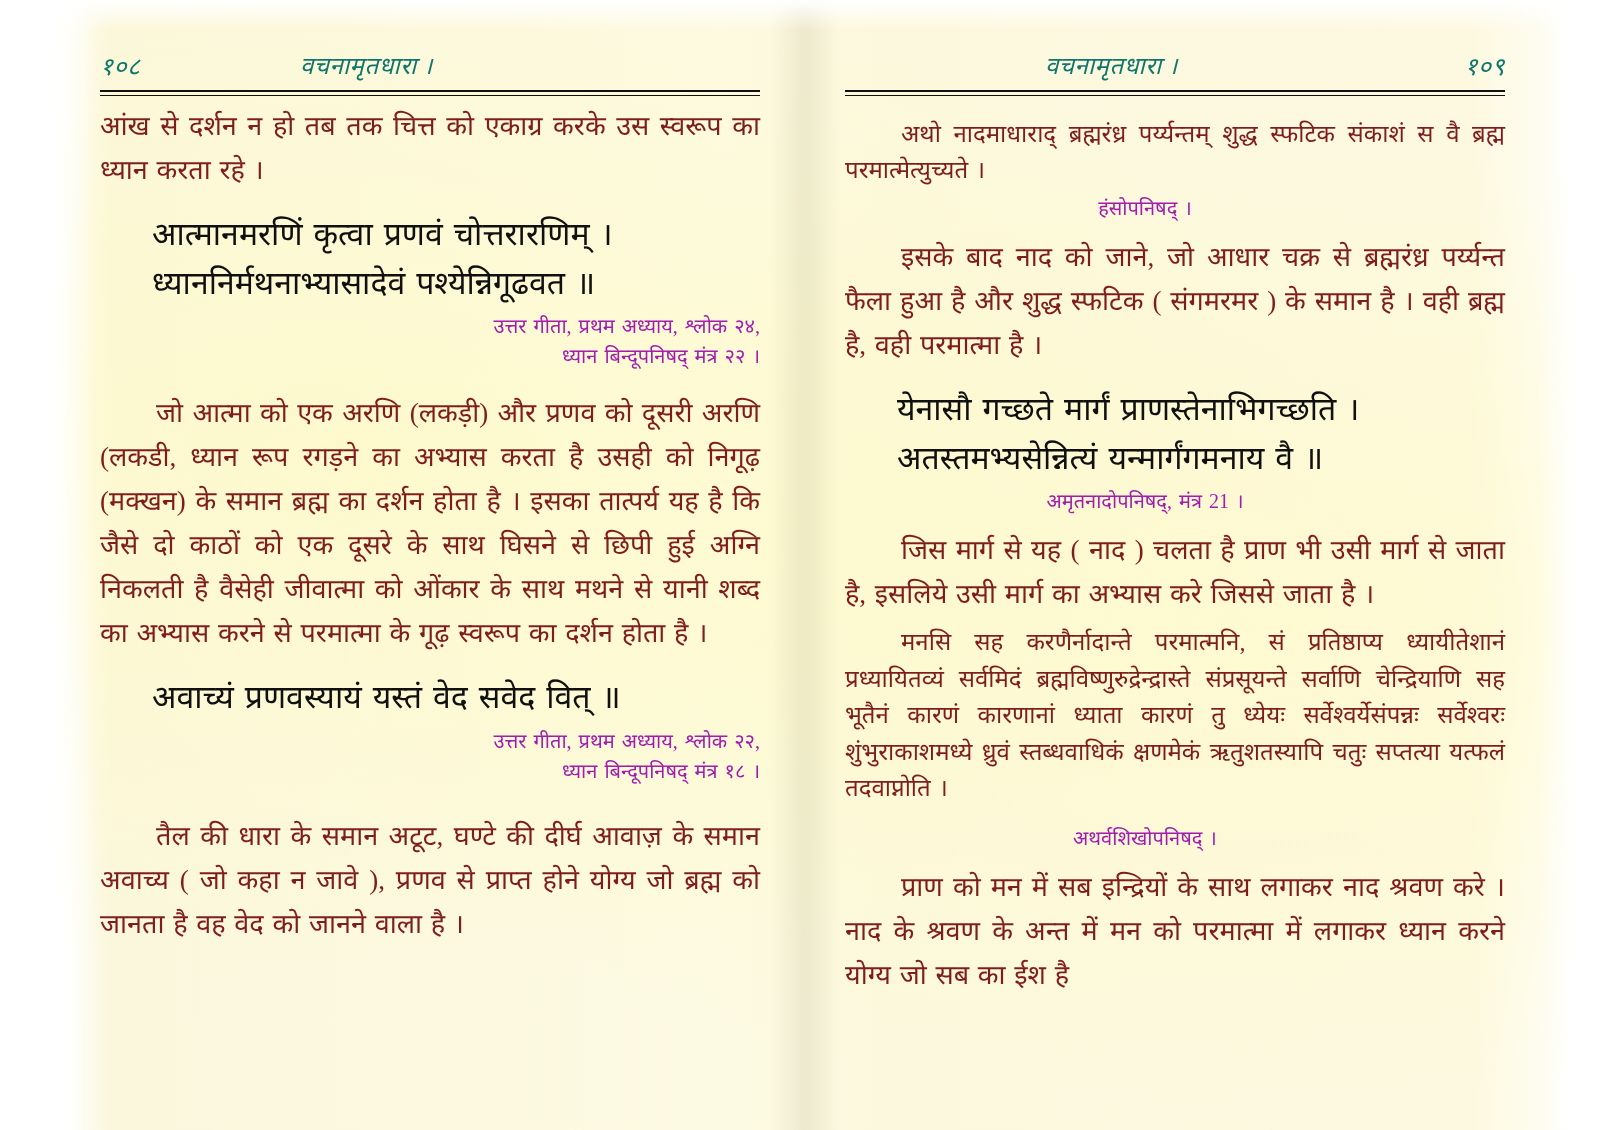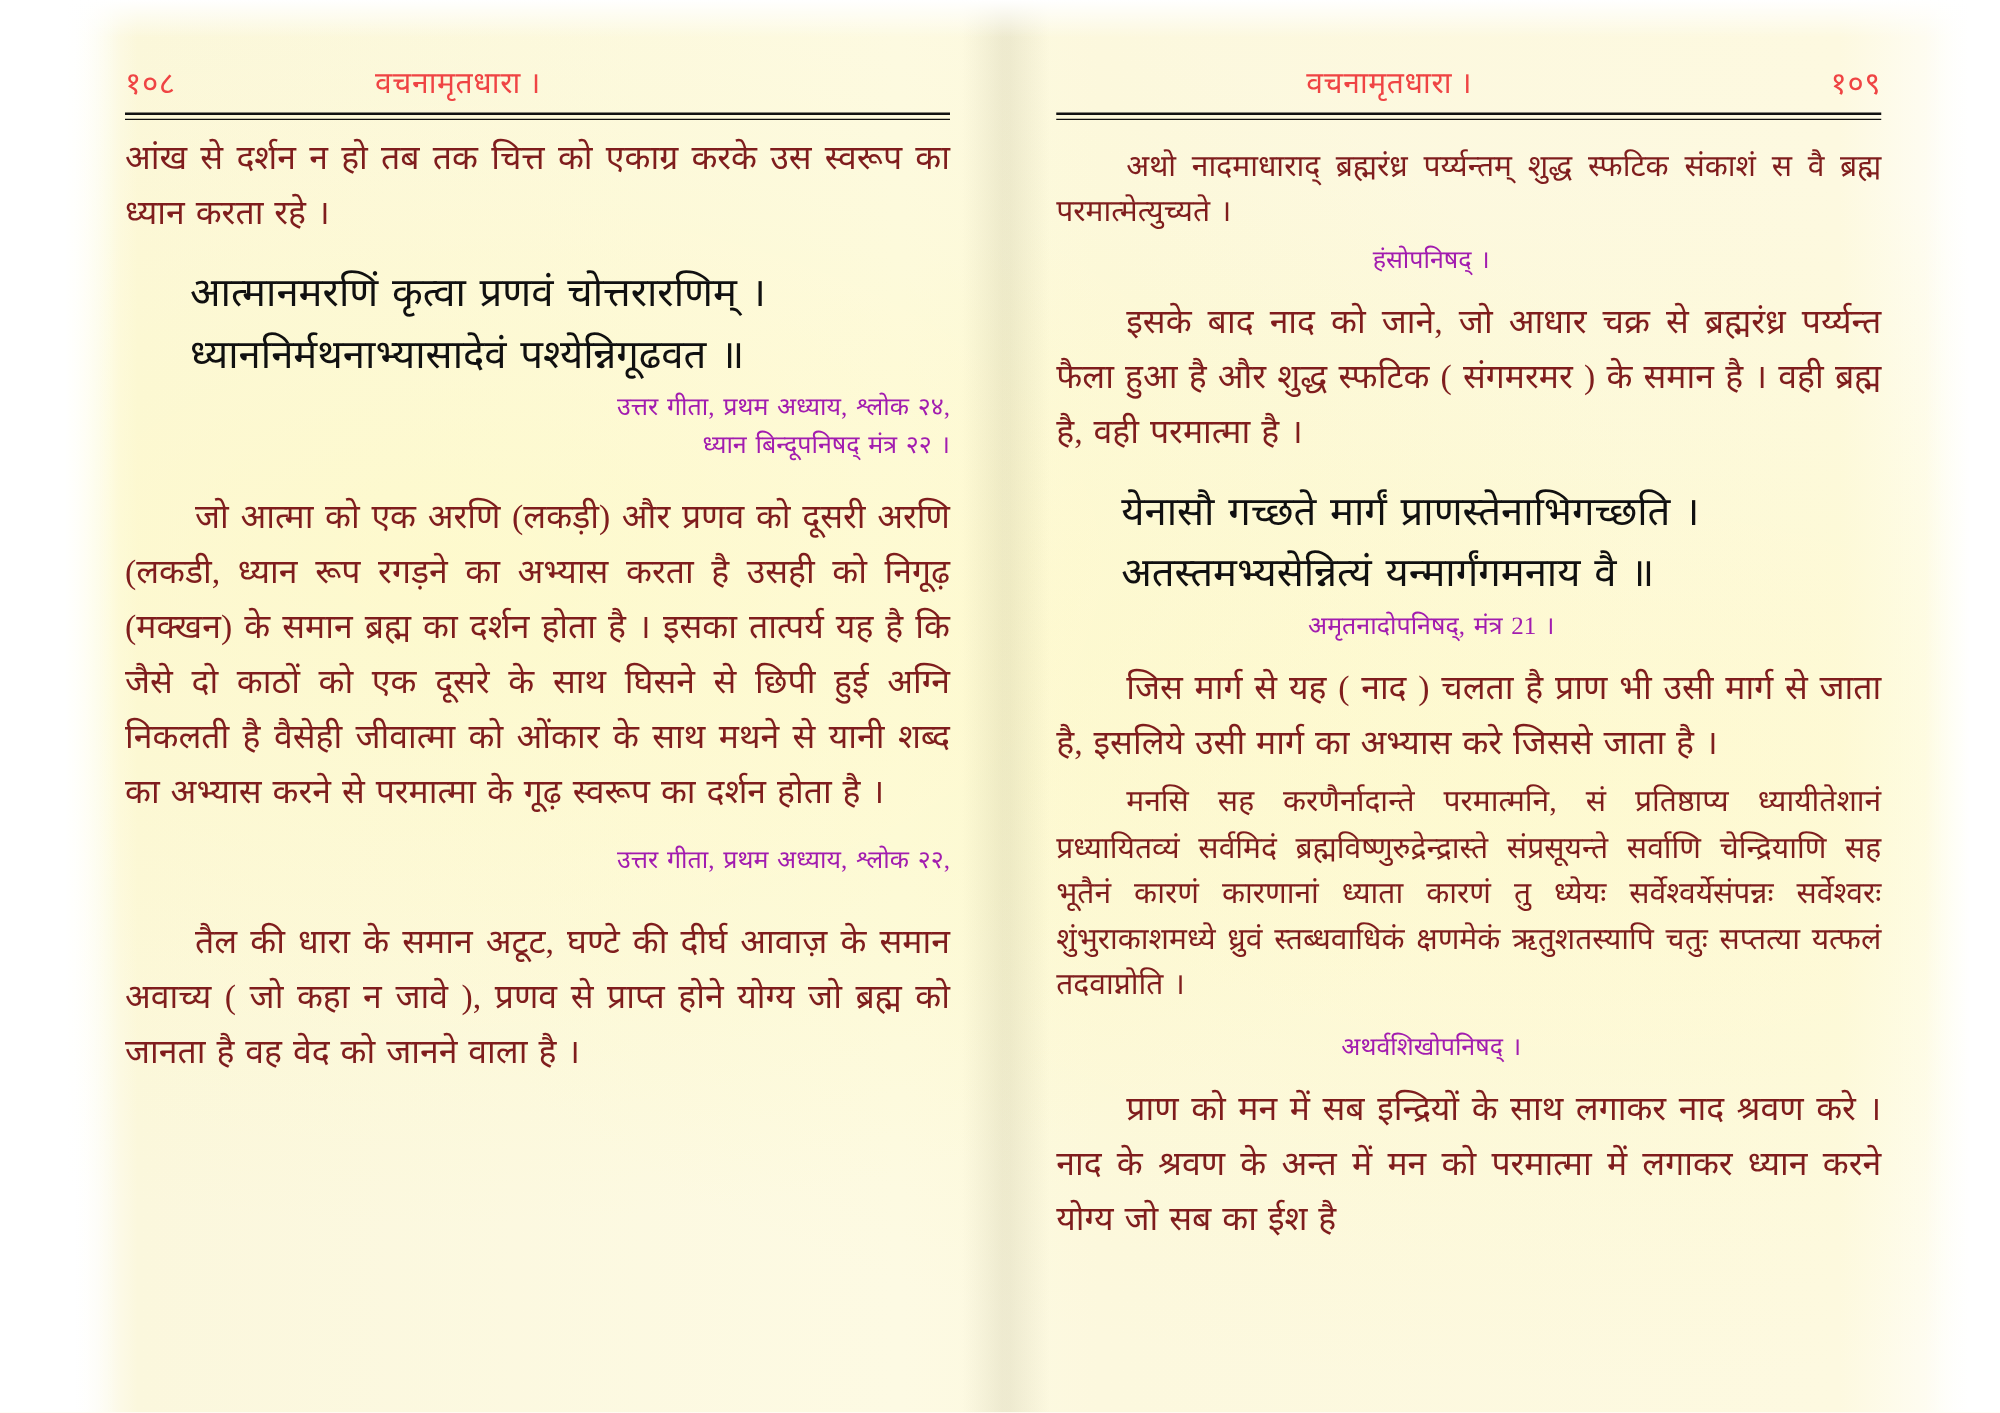--- a/index.html
+++ b/index.html
@@ -63,23 +63,24 @@
   .header-row {
     position: absolute;
     top: 48px;
     left: 0;
     width: 100%;
     height: 34px;
   }
   .folio, .running-title {
     position: absolute;
     font-size: 25px;
-    color: #ef4444;
+    color: #0f766e;
     letter-spacing: 0.5px;
     white-space: nowrap;
+    font-style: italic;
   }
   .running-title { font-size: 24px; }
 
   .rule {
     position: absolute;
     left: 0;
     width: 100%;
     border-top: 2px solid #111;
     border-bottom: 1px solid #111;
     height: 3px;
@@ -157,23 +158,25 @@
       </div>
       <div class="cite">
         <span class="line">उत्तर गीता, प्रथम अध्याय, श्लोक २४,</span>
         <span class="line">ध्यान बिन्दूपनिषद् मंत्र २२ ।</span>
       </div>
 
       <div class="spacer-20"></div>
       <p class="indent">जो आत्मा को एक अरणि (लकड़ी) और प्रणव को दूसरी अरणि (लकडी, ध्यान रूप रगड़ने का अभ्यास करता है उसही को निगूढ़ (मक्खन) के समान ब्रह्म का दर्शन होता है । इसका तात्पर्य यह है कि जैसे दो काठों को एक दूसरे के साथ घिसने से छिपी हुई अग्नि निकलती है वैसेही  जीवात्मा को ओंकार के साथ  मथने से  यानी  शब्द का  अभ्यास  करने से परमात्मा के गूढ़ स्वरूप का दर्शन होता है ।</p>
 
       <div class="verse">
+        <span class="line l2">अवाच्यं प्रणवस्यायं यस्तं वेद सवेद वित् ॥</span>
       </div>
       <div class="cite">
         <span class="line">उत्तर गीता, प्रथम अध्याय, श्लोक २२,</span>
+        <span class="line">ध्यान बिन्दूपनिषद् मंत्र १८ ।</span>
       </div>
 
       <div class="spacer-28"></div>
       <p class="indent">तैल की  धारा के समान  अटूट, घण्टे की दीर्घ आवाज़ के  समान  अवाच्य  ( जो कहा  न जावे ), प्रणव से  प्राप्त होने  योग्य जो ब्रह्म को  जानता है वह वेद को जानने वाला है ।</p>
     </div>
   </div>
 
   <div class="leaf leaf-right">
     <div class="header-row">
       <span class="running-title" style="left:200px;">वचनामृतधारा ।</span>

